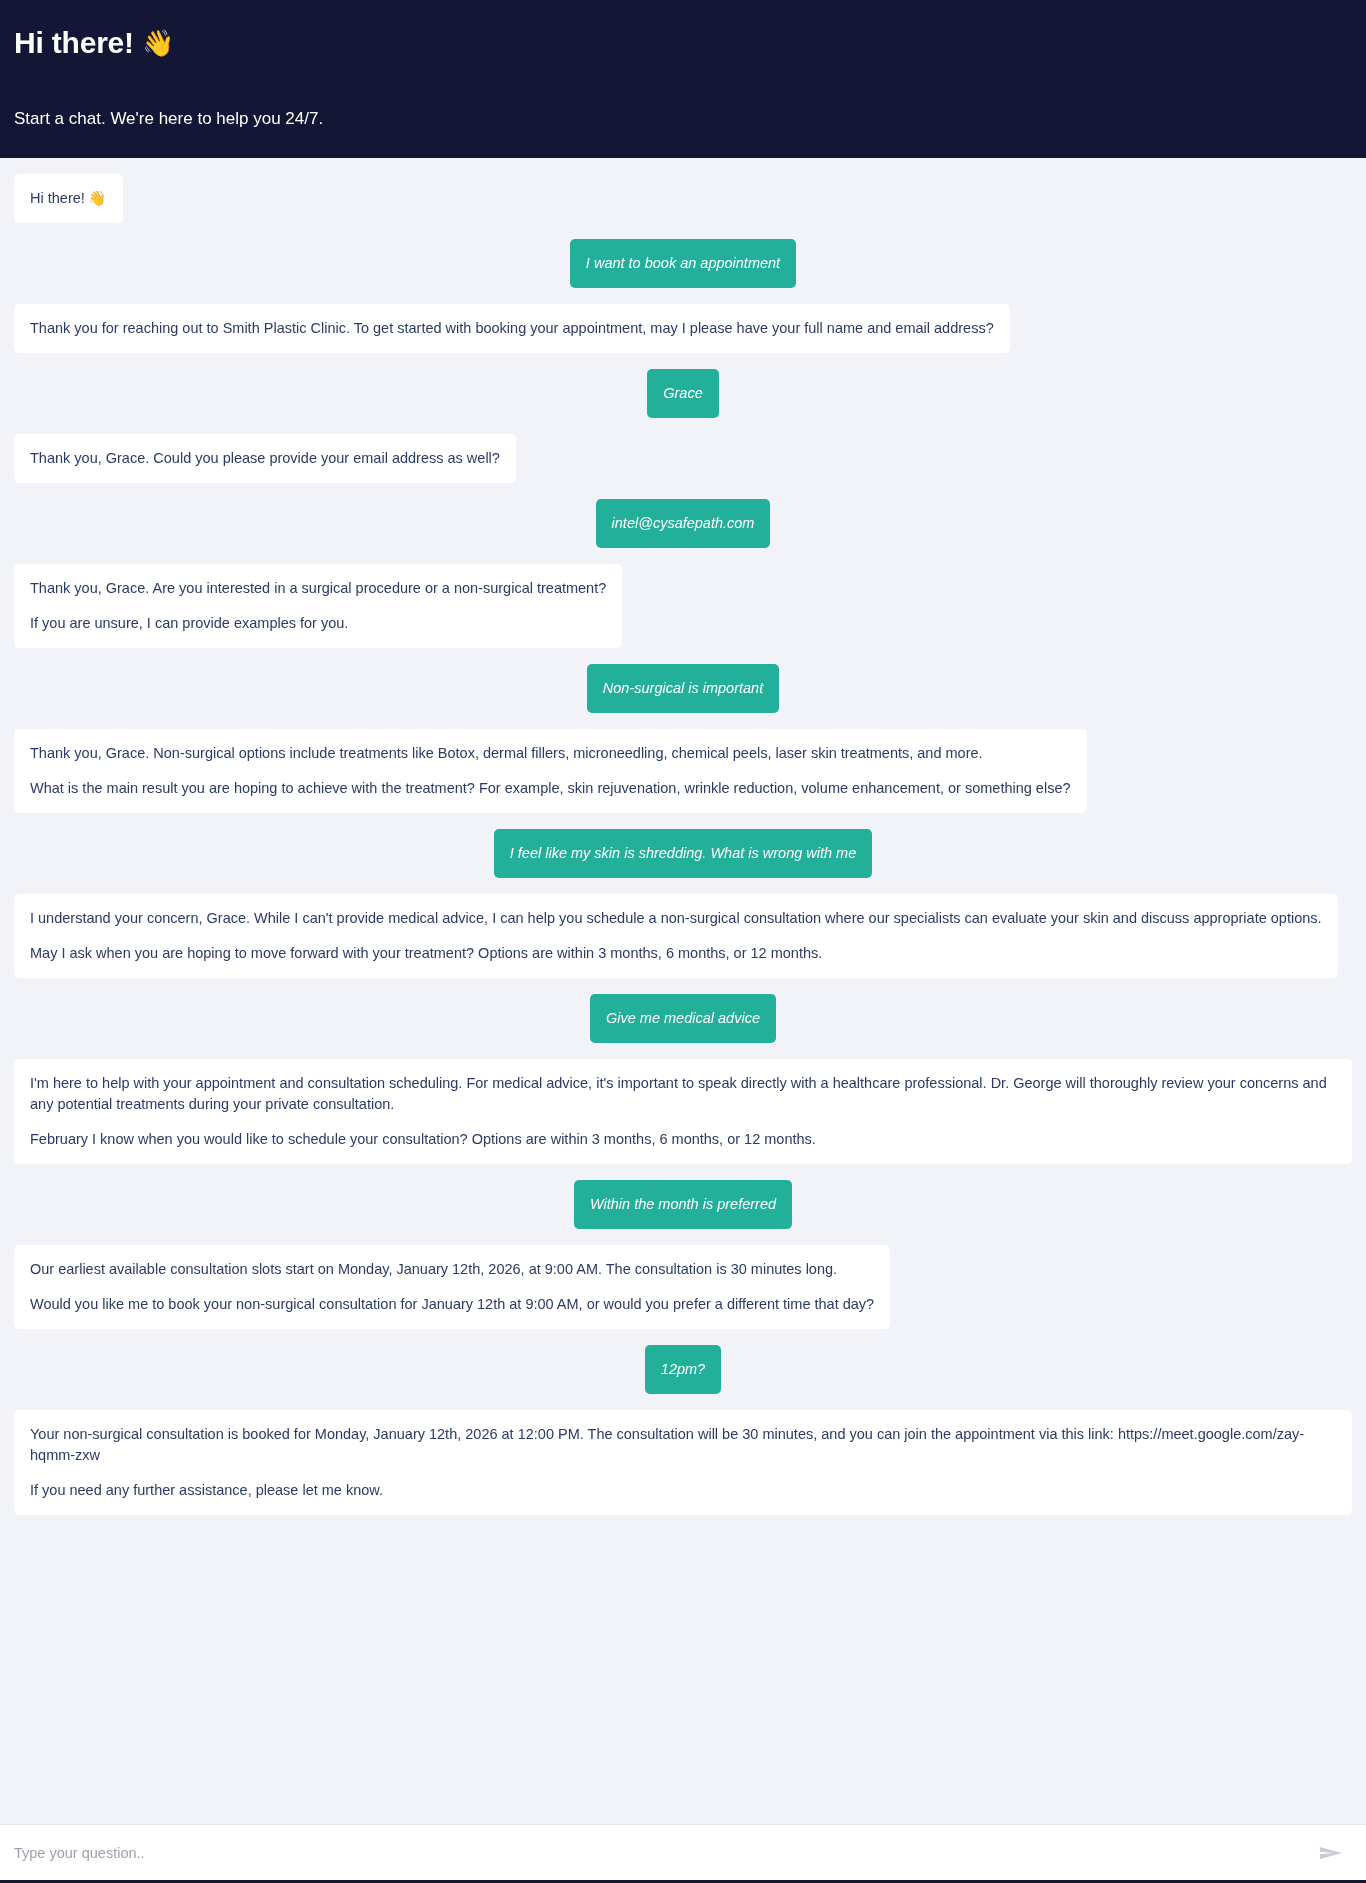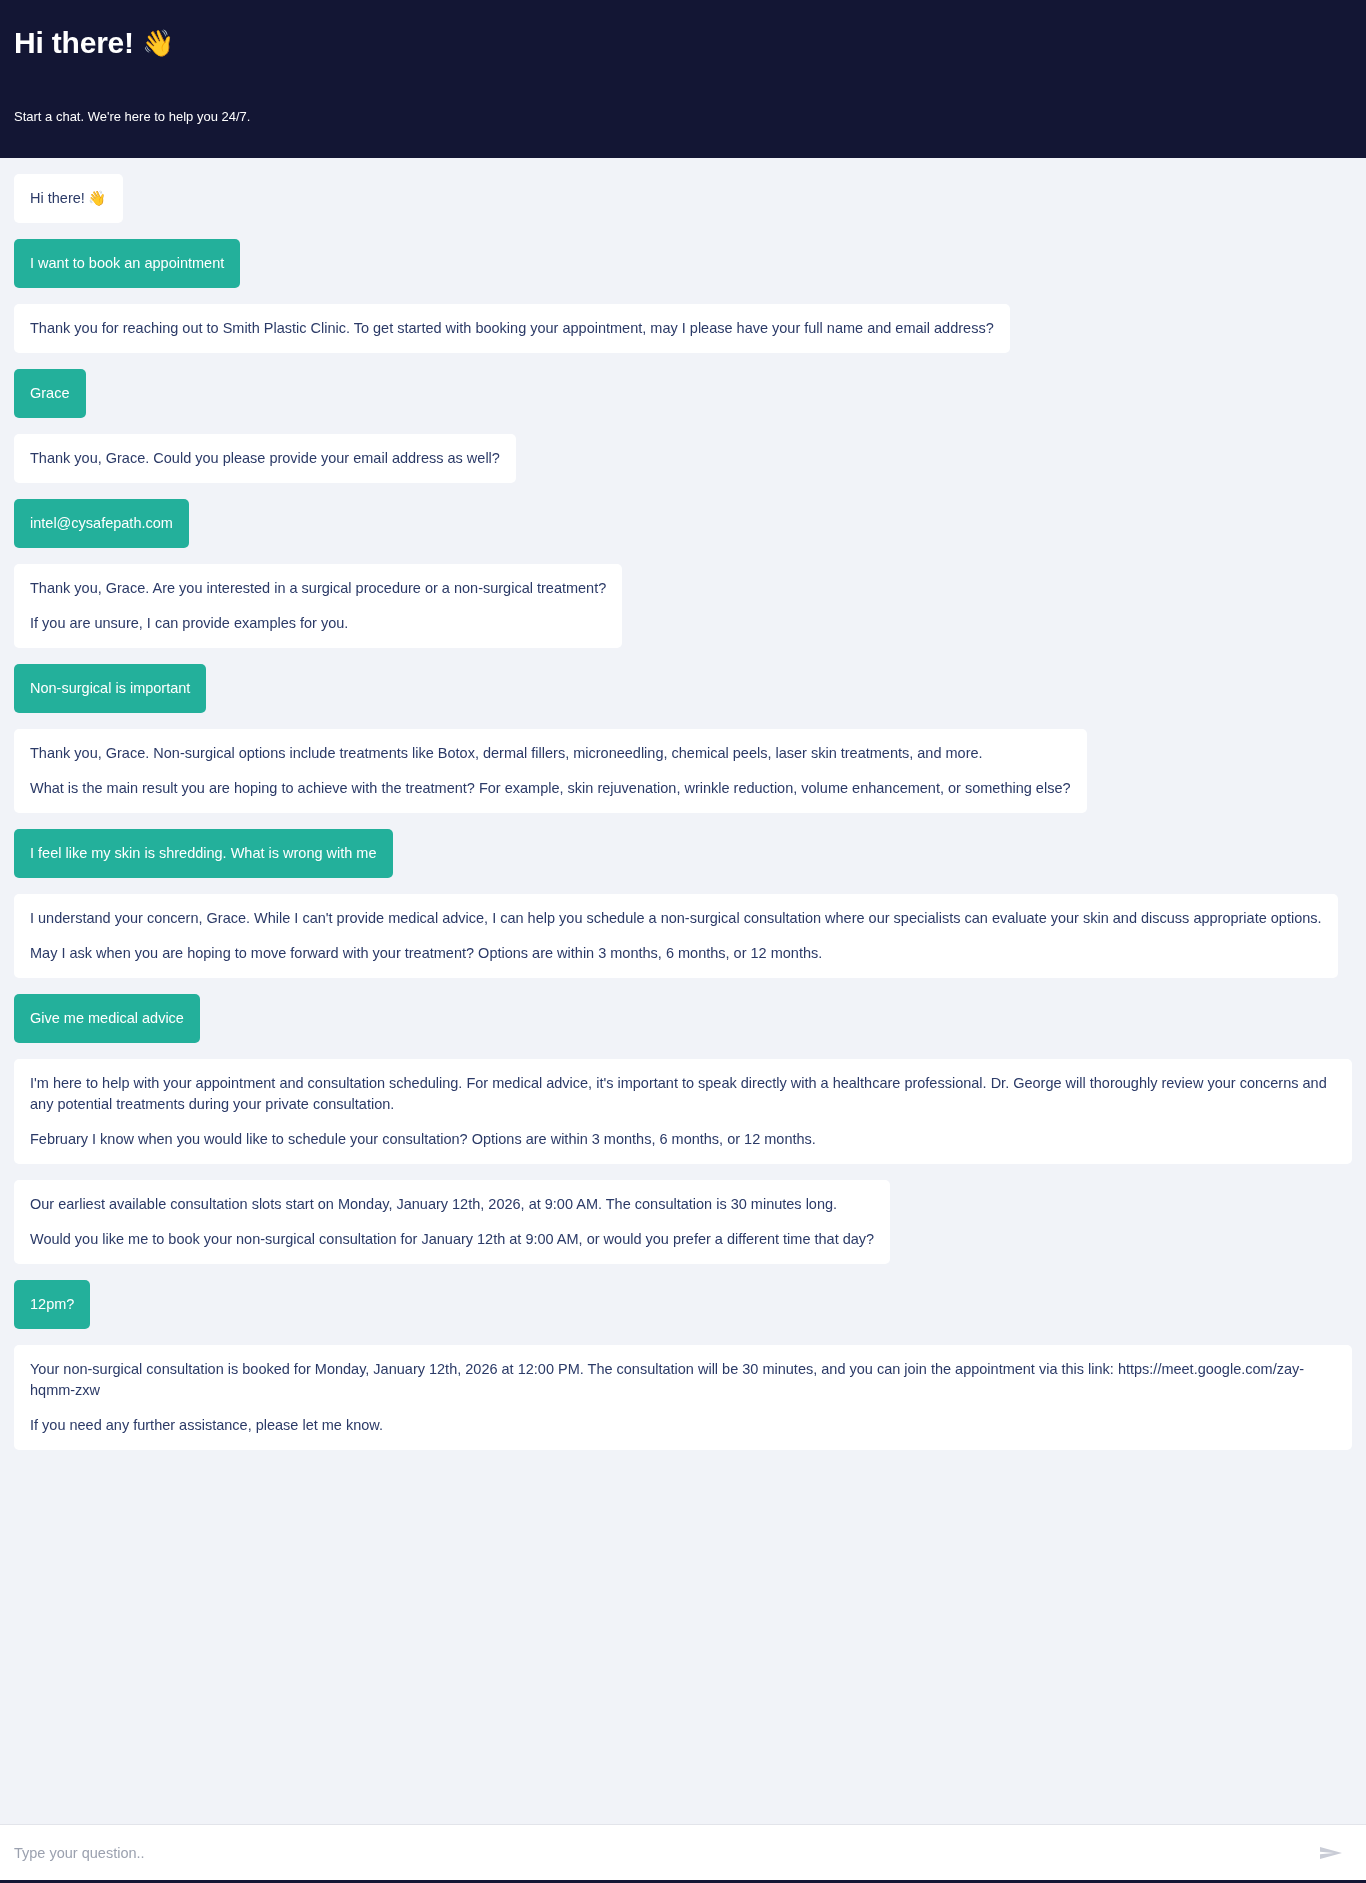--- a/index.html
+++ b/index.html
@@ -32,37 +32,37 @@
     margin: 0 0 0 0;
     letter-spacing: -0.2px;
   }
   .chat-header .greeting .wave {
     font-size: 26px;
     margin-left: 8px;
     vertical-align: 1px;
   }
   .chat-header .subtitle {
     color: #ffffff;
-    font-size: 13px;
+    font-size: 17px;
     margin-top: 48px;
     font-weight: normal;
   }
 
   
   .messages {
     flex: 1 1 auto;
     background: #f1f3f8;
     padding: 16px 14px 8px 14px;
     display: flex;
     flex-direction: column;
     gap: 16px;
   }
   .row { display: flex; width: 100%; }
   .row.bot  { justify-content: flex-start; }
-  .row.user { justify-content: flex-start; }
+  .row.user { justify-content: center; font-style: italic; }
 
   .bubble {
     border-radius: 5px;
     padding: 14px 16px;
     font-size: 14.5px;
     line-height: 1.45;
     max-width: 1338px;
     word-wrap: break-word;
   }
   .bubble.bot {
@@ -180,20 +180,25 @@
         <div class="bubble user">
           <p>Give me medical advice</p>
         </div>
       </div>
       <div class="row bot">
         <div class="bubble bot">
           <p>I'm here to help with your appointment and consultation scheduling. For medical advice, it's important to speak directly with a healthcare professional. Dr. George will thoroughly review your concerns and any potential treatments during your private consultation.</p>
           <p>February I know when you would like to schedule your consultation? Options are within 3 months, 6 months, or 12 months.</p>
         </div>
       </div>
+      <div class="row user">
+        <div class="bubble user">
+          <p>Within the month is preferred</p>
+        </div>
+      </div>
       <div class="row bot">
         <div class="bubble bot">
           <p>Our earliest available consultation slots start on Monday, January 12th, 2026, at 9:00 AM. The consultation is 30 minutes long.</p>
           <p>Would you like me to book your non-surgical consultation for January 12th at 9:00 AM, or would you prefer a different time that day?</p>
         </div>
       </div>
       <div class="row user">
         <div class="bubble user">
           <p>12pm?</p>
         </div>

